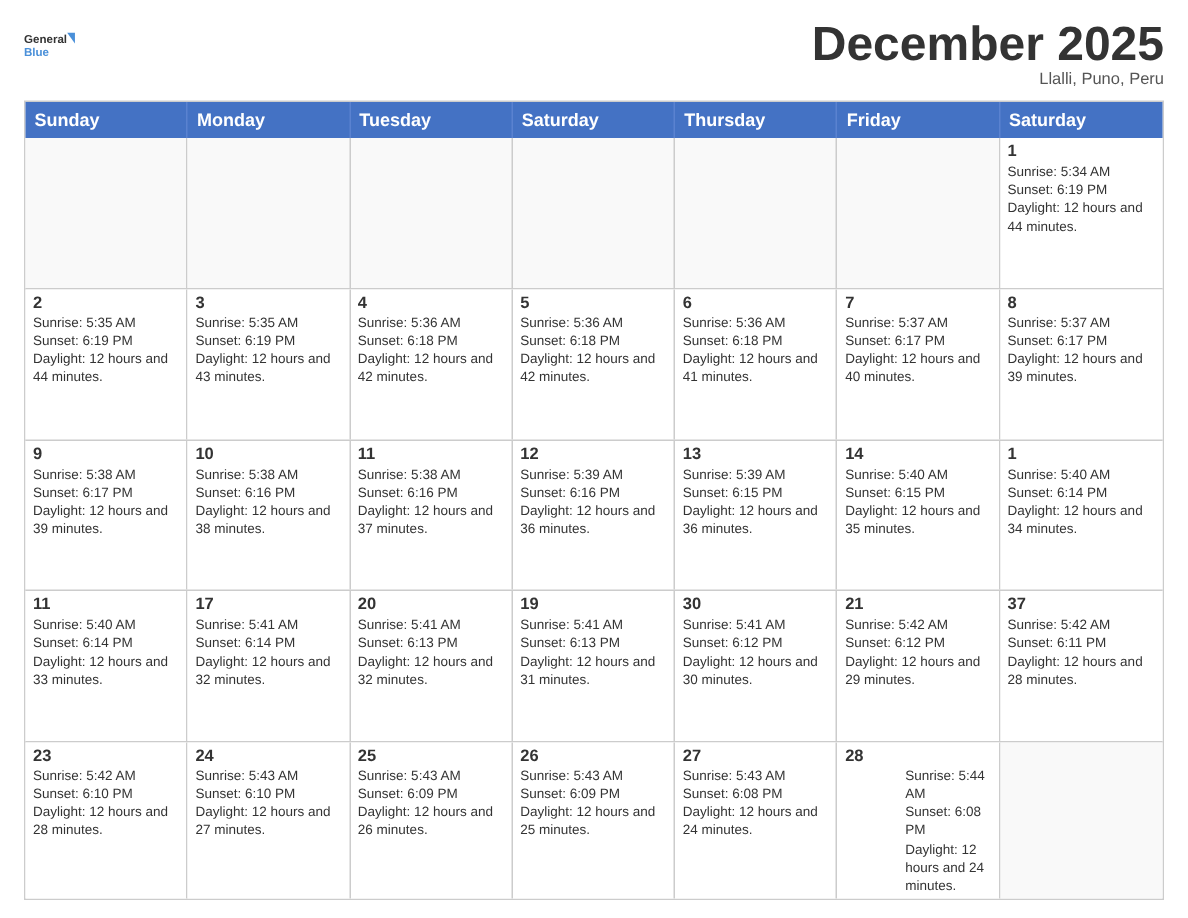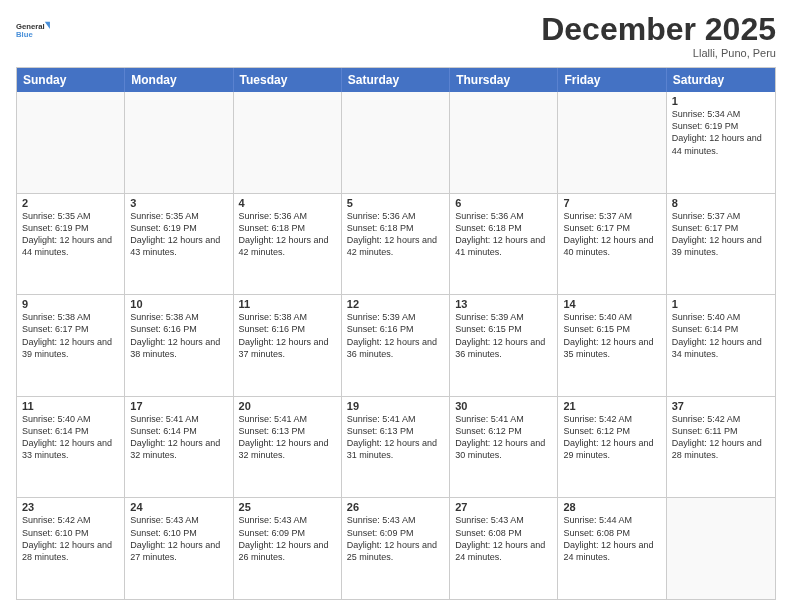--- a/index.html
+++ b/index.html
@@ -296,21 +296,21 @@
 Daylight: 12 hours and 25 minutes.</div>
           </div>
           <div class="cal-cell">
             <span class="day-num">27</span>
             <div class="cell-text" style="white-space: pre-line;">Sunrise: 5:43 AM
 Sunset: 6:08 PM
 Daylight: 12 hours and 24 minutes.</div>
           </div>
           <div class="cal-cell">
             <span class="day-num">28</span>
-            <div class="cell-text" style="white-space: pre-line;">Sunrise: 5:44 AM
+            <div class="cell-text" style="white-space: pre-line; margin-left: 40px;">Sunrise: 5:44 AM
 Sunset: 6:08 PM
 Daylight: 12 hours and 24 minutes.</div>
           </div>
           <div class="cal-cell empty"></div>
         </div>
       </div>
   </div>
 </div>
 
 </body></html>

